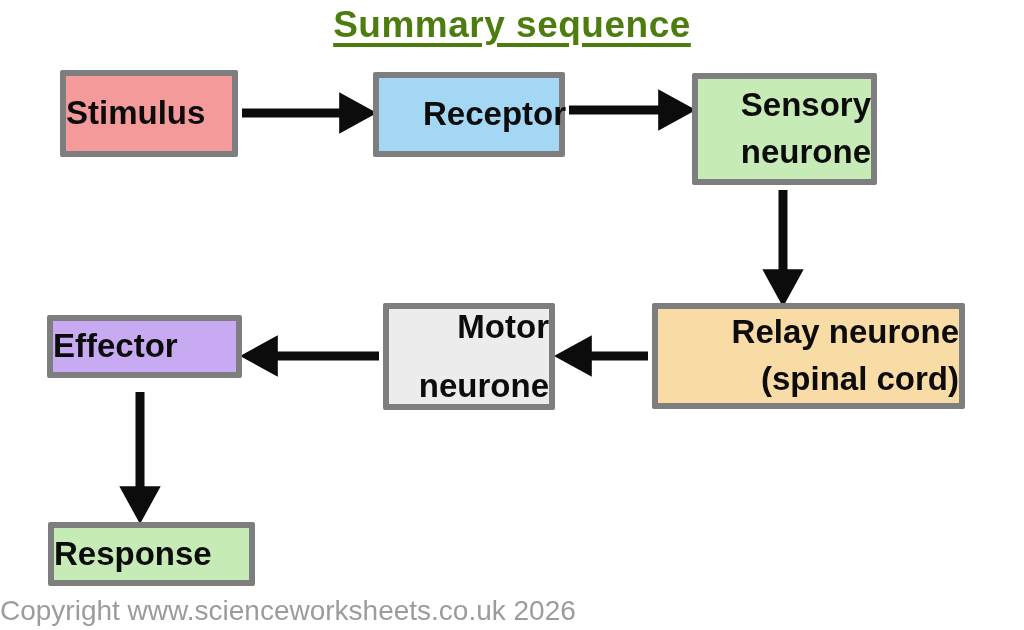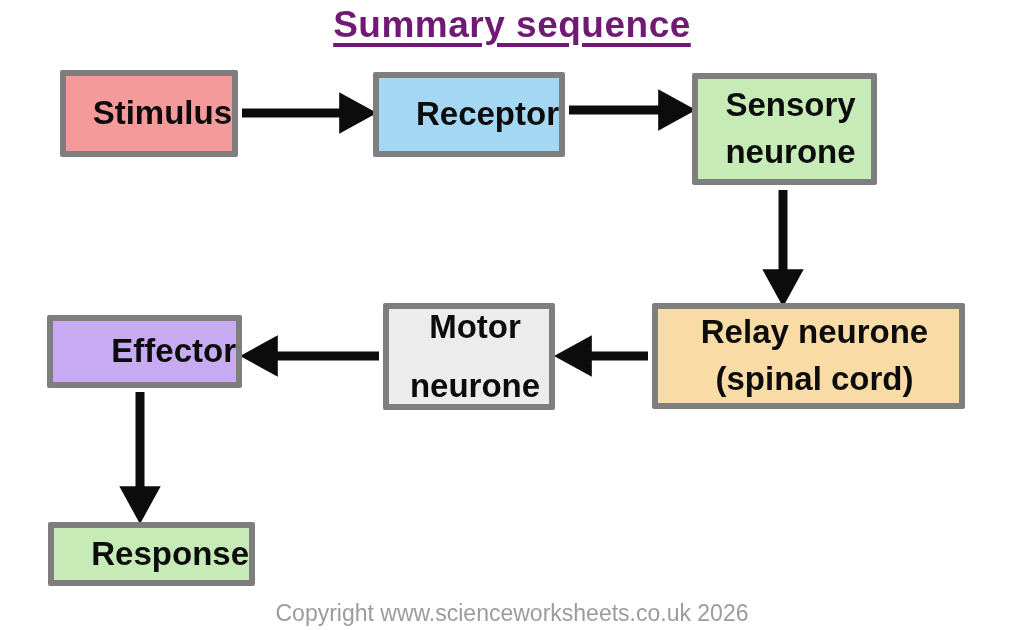--- a/index.html
+++ b/index.html
@@ -2,44 +2,44 @@
 <html><head>
 <meta charset="utf-8">
 <style>
   html,body{margin:0;padding:0;background:#ffffff;}
   .canvas{
     position:relative;width:1024px;height:630px;background:#ffffff;
     font-family:"Liberation Sans",sans-serif;overflow:hidden;
   }
   .title{
     position:absolute;top:4px;left:0;width:100%;text-align:center;
-    font-size:37px;font-weight:bold;color:#701a75;
+    font-size:37px;font-weight:bold;color:#4d7c0f;
     text-decoration:underline;text-decoration-thickness:4px;text-underline-offset:6px;
     letter-spacing:0.5px;
   }
   .node{
     position:absolute;box-sizing:border-box;border:6px solid #7e7e7e;
     display:flex;flex-direction:column;justify-content:center;
     font-weight:bold;font-size:33px;color:#0c0c0c;line-height:1.42;
     border-radius:2px;
   }
-  .node.center{align-items:flex-end;text-align:center;}
-  .node.left{align-items:center;text-align:left;padding-left:12px;}
+  .node.center{align-items:flex-start;text-align:center;}
+  .node.left{align-items:flex-end;text-align:left;padding-left:12px;}
   .n-stimulus{left:60px;top:70px;width:178px;height:87px;}
   .n-receptor{left:373px;top:72px;width:192px;height:85px;}
   .n-sensory{left:692px;top:73px;width:185px;height:112px;}
   .n-relay{left:652px;top:303px;width:313px;height:106px;padding-left:16px;}
   .n-motor{left:383px;top:303px;width:172px;height:107px;gap:12px;}
-  .n-effector{left:47px;top:315px;width:195px;height:73px;}
+  .n-effector{left:47px;top:315px;width:195px;height:63px;}
   .n-response{left:48px;top:522px;width:207px;height:64px;}
   .arrows{position:absolute;left:0;top:0;width:1024px;height:630px;pointer-events:none;}
   .arrow{stroke:#0c0c0c;stroke-width:9;}
   .footer{
-    position:absolute;bottom:3px;left:0;width:100%;text-align:center;
-    font-size:23px;color:#9c9c9c;font-weight:normal;
+    position:absolute;bottom:3px;left:0;width:100%;
+    font-size:28px;color:#9c9c9c;font-weight:normal;
   }
 </style>
 </head>
 <body>
 
 <div class="canvas">
 
   <div class="title">Summary sequence</div>
 
   <svg class="arrows" viewBox="0 0 1024 630" xmlns="http://www.w3.org/2000/svg">

